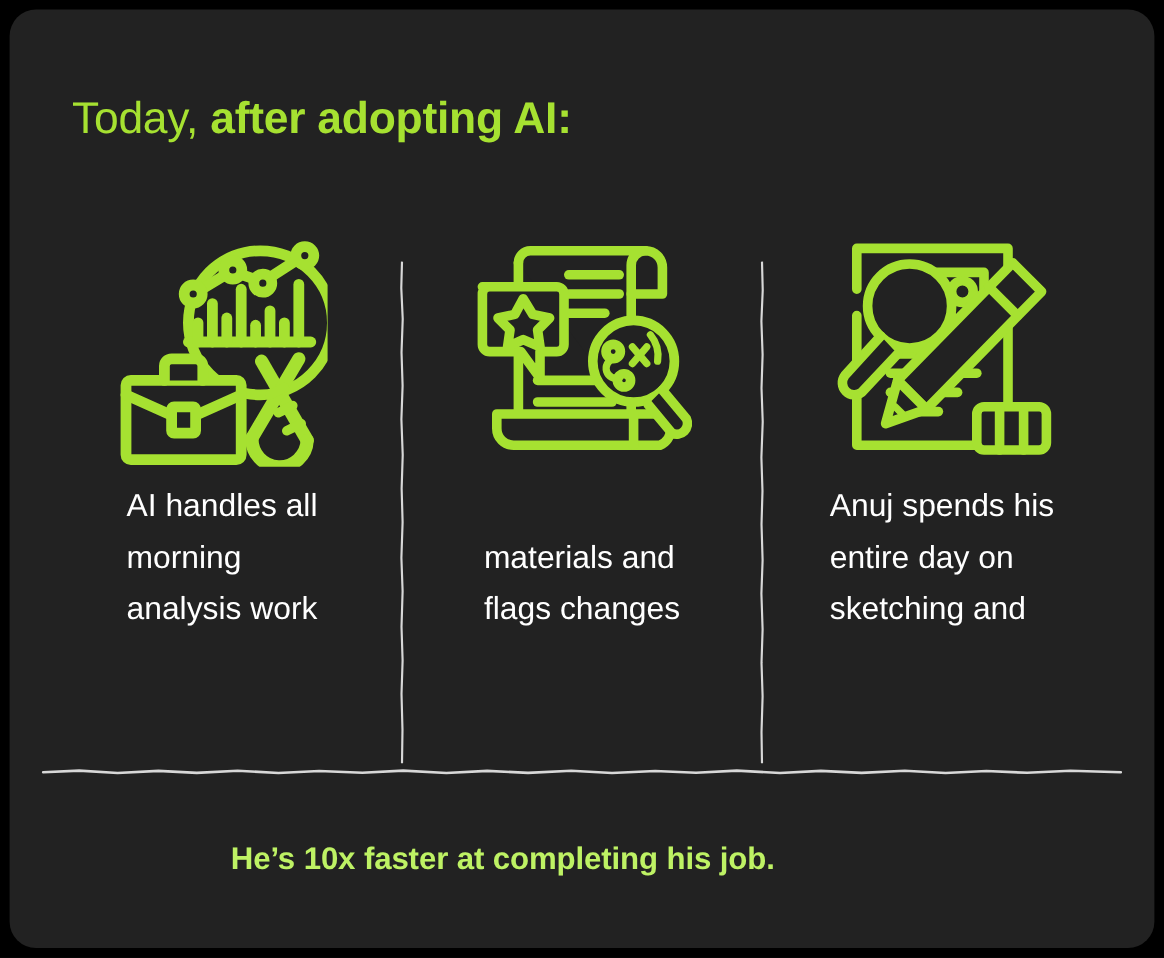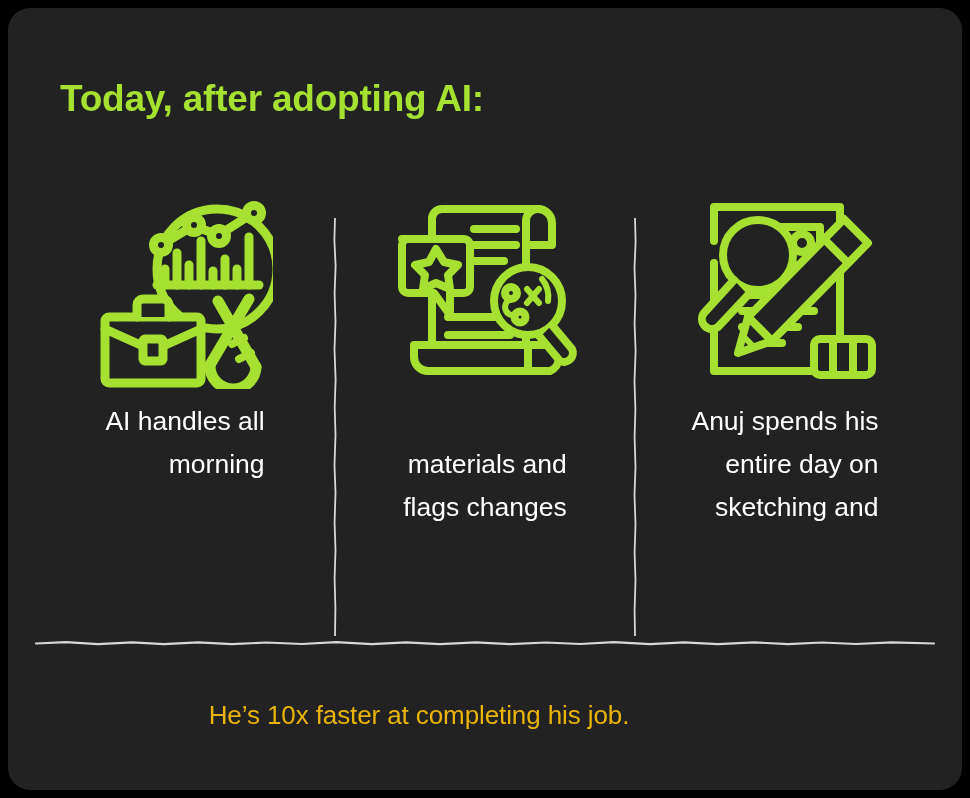--- a/index.html
+++ b/index.html
@@ -26,21 +26,21 @@
   #headline {
     position: absolute;
     left: 52px;
     top: 68px;
     font-size: 37px;
     line-height: 1.25;
     color: #A6E131;
     letter-spacing: -0.2px;
     white-space: nowrap;
   }
-  #headline .light { font-weight: 700; }
+  #headline .light { font-weight: 400; }
   #headline .strong { font-weight: 700; }
 
   #columns {
     position: absolute;
     left: 28px;
     top: 178px;
     width: 898px;
     height: 458px;
     display: flex;
     flex-direction: row;
@@ -67,21 +67,21 @@
   .icon-wrap {
     height: 210px;
     display: flex;
     align-items: center;
     justify-content: center;
   }
   .icon-wrap svg { display: block; }
 
   .caption {
     margin-top: 4px;
-    text-align: right;
+    text-align: left;
     font-size: 26.5px;
     line-height: 1.62;
     color: #FFFFFF;
     padding: 0 8px;
   }
   .caption .light { font-weight: 400; }
   .caption .strong { font-weight: 400; }
 
   #bottom-divider {
     position: absolute;
@@ -92,22 +92,22 @@
   }
   #bottom-divider svg { display: block; width: 100%; height: 10px; overflow: visible; }
 
   #footer-note {
     position: absolute;
     left: 0;
     top: 692px;
     width: 822px;
     text-align: center;
     font-size: 26px;
-    font-weight: 400;
-    color: #eab308;
+    font-weight: 700;
+    color: #bef264;
     letter-spacing: -0.1px;
   }
 </style>
 </head>
 <body>
 
 <div id="infographic-card">
 
   <div id="headline">
     <span class="light">Today,</span>
@@ -149,21 +149,21 @@
 
           <rect x="8" y="124" width="96" height="66" rx="4" fill="#222222"></rect>
           <path d="M40 124 L40 112 A6 6 0 0 1 46 106 L66 106 A6 6 0 0 1 72 112 L72 124" fill="#222222"></path>
           <path d="M8 136 L48 154 L64 154 L104 136"></path>
           <rect x="46" y="146" width="20" height="22" rx="2" fill="#222222"></rect>
         </svg>
       </div>
       <div class="caption">
         <span class="light">AI handles all</span><br>
         <span class="strong">morning</span><br>
-        <br>
+        <span class="strong">analysis work</span><br>
       </div>
     </div>
 
     <div class="col-divider">
       <svg viewBox="0 0 2 420" preserveAspectRatio="none">
         <path d="M1 0 L0.4 22 L1.6 48 L0.6 76 L1.5 104 L0.5 132 L1.6 162 L0.7 190 L1.5 218 L0.5 248
                  L1.5 276 L0.6 306 L1.5 334 L0.6 362 L1.4 392 L1 420" stroke="#D8D8D8" stroke-width="1.8" fill="none"></path>
       </svg>
     </div>
 

